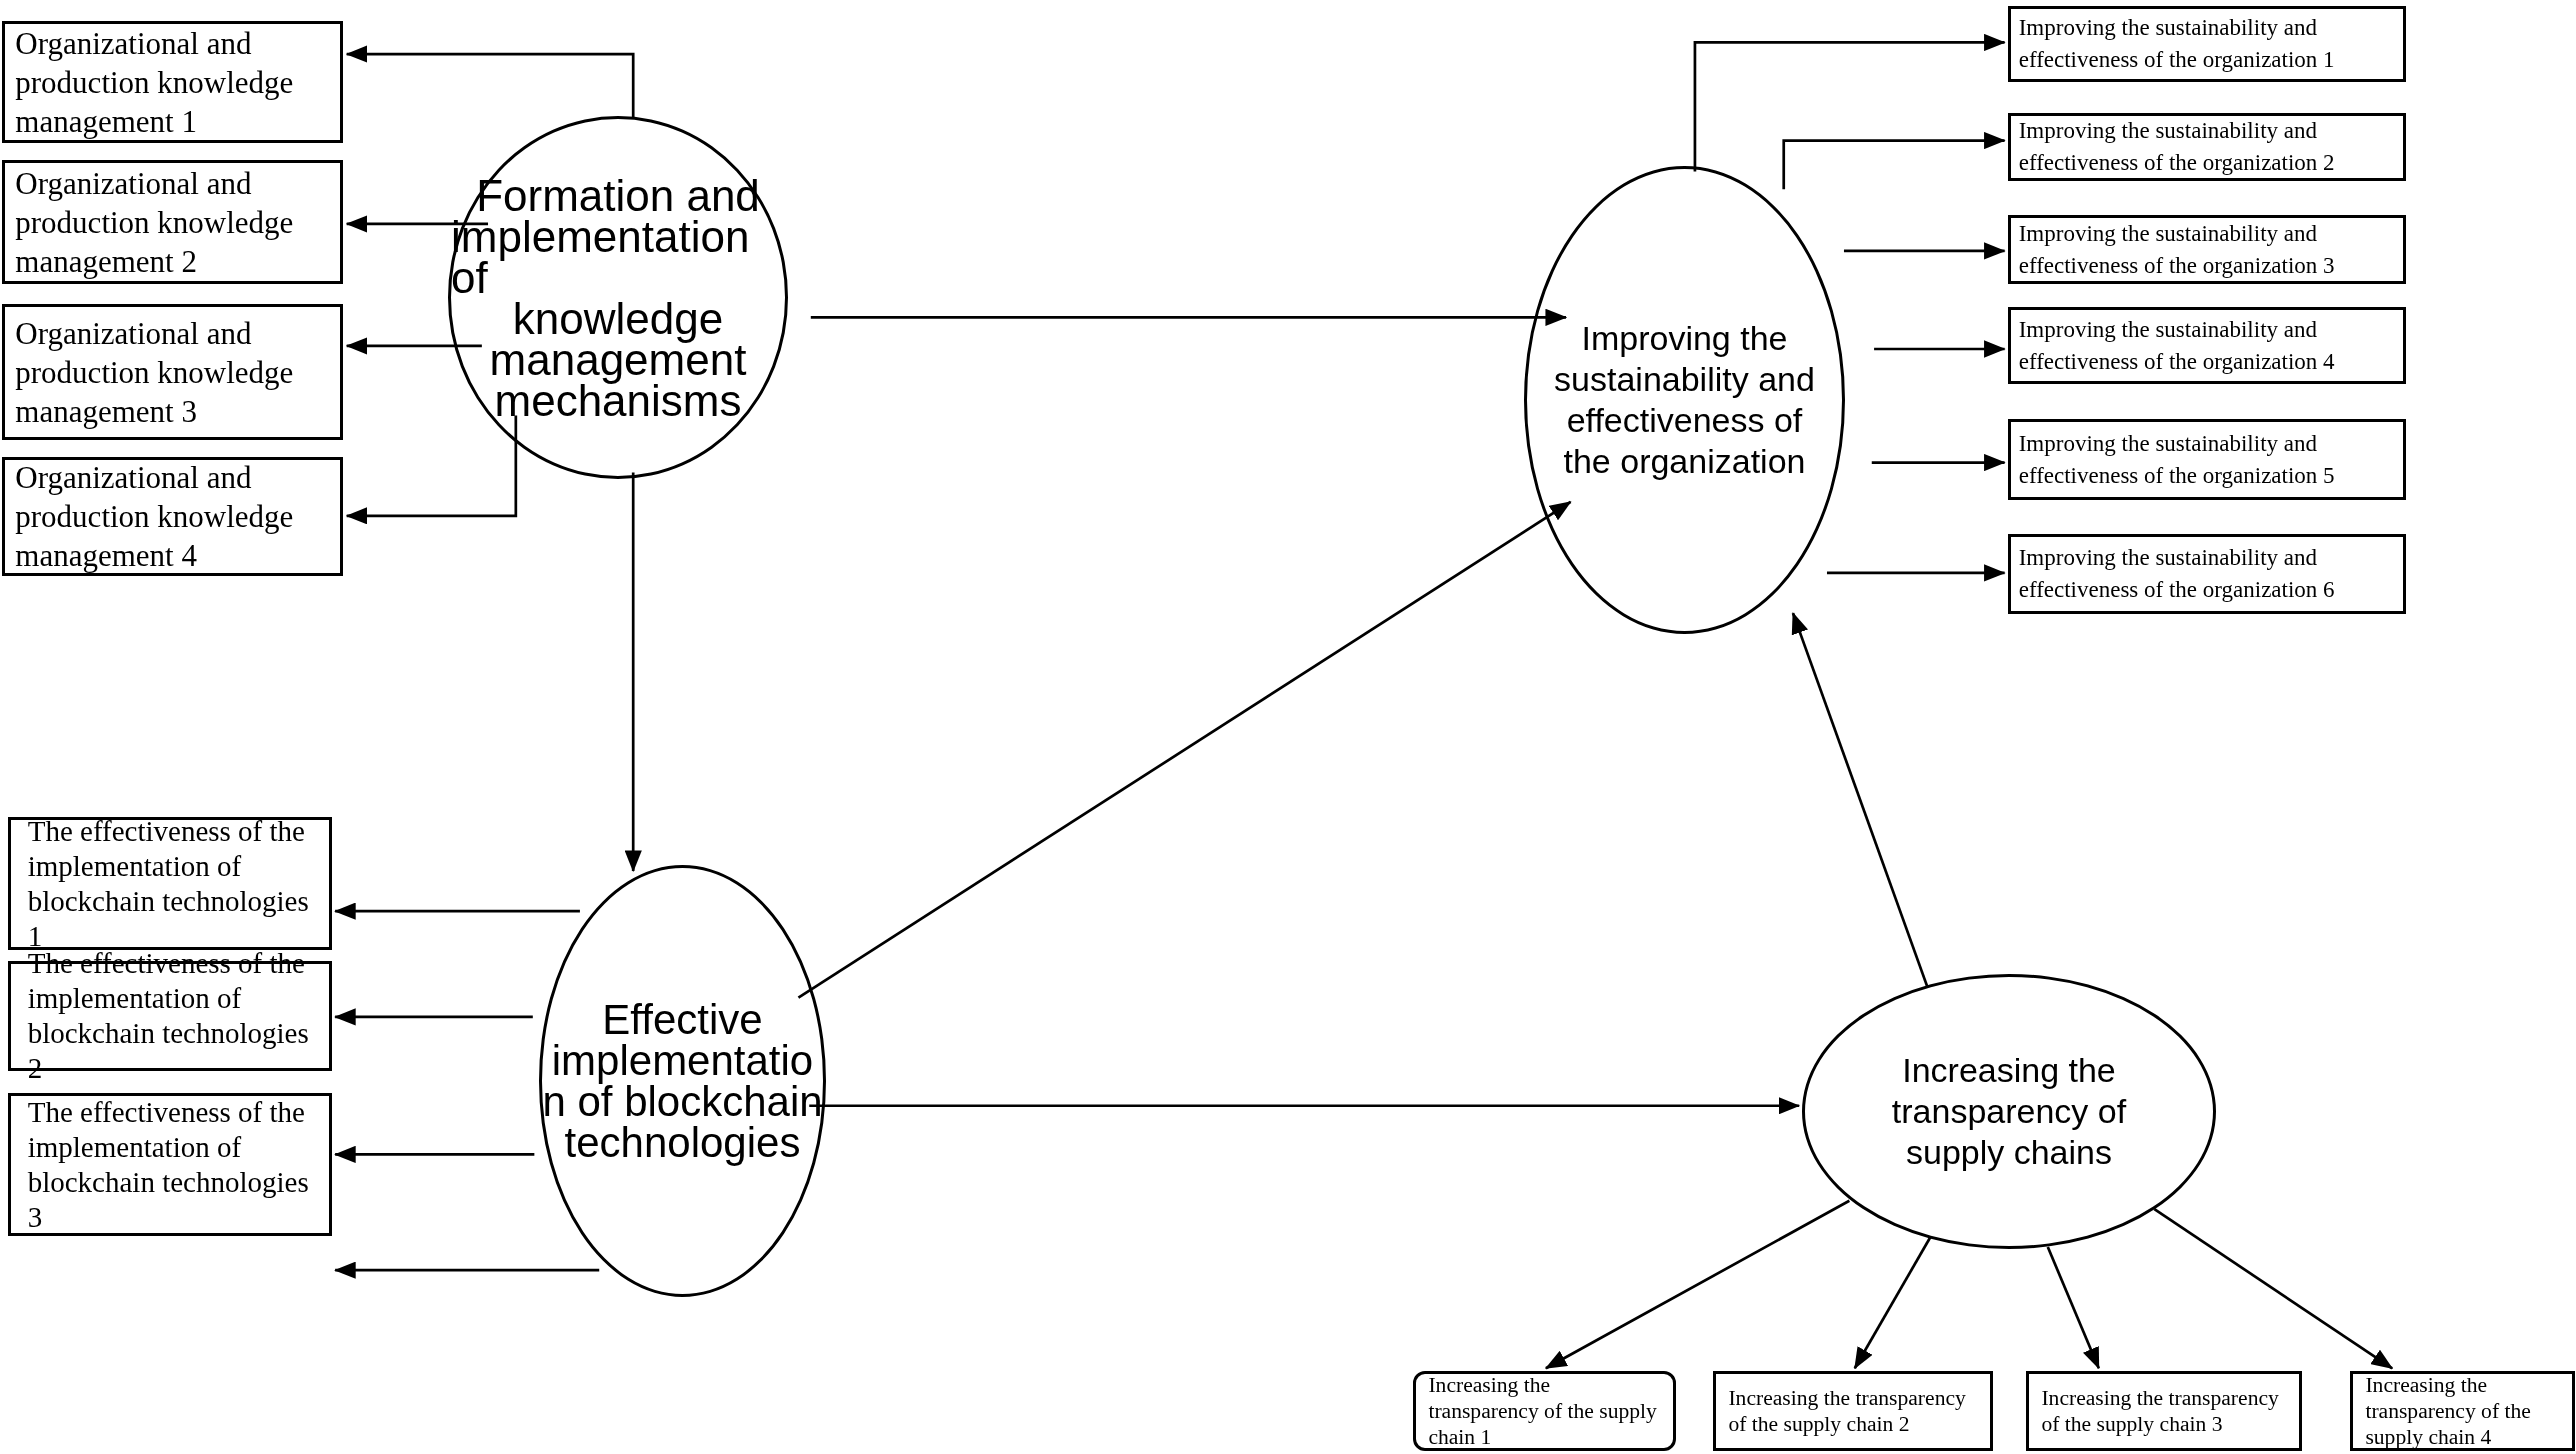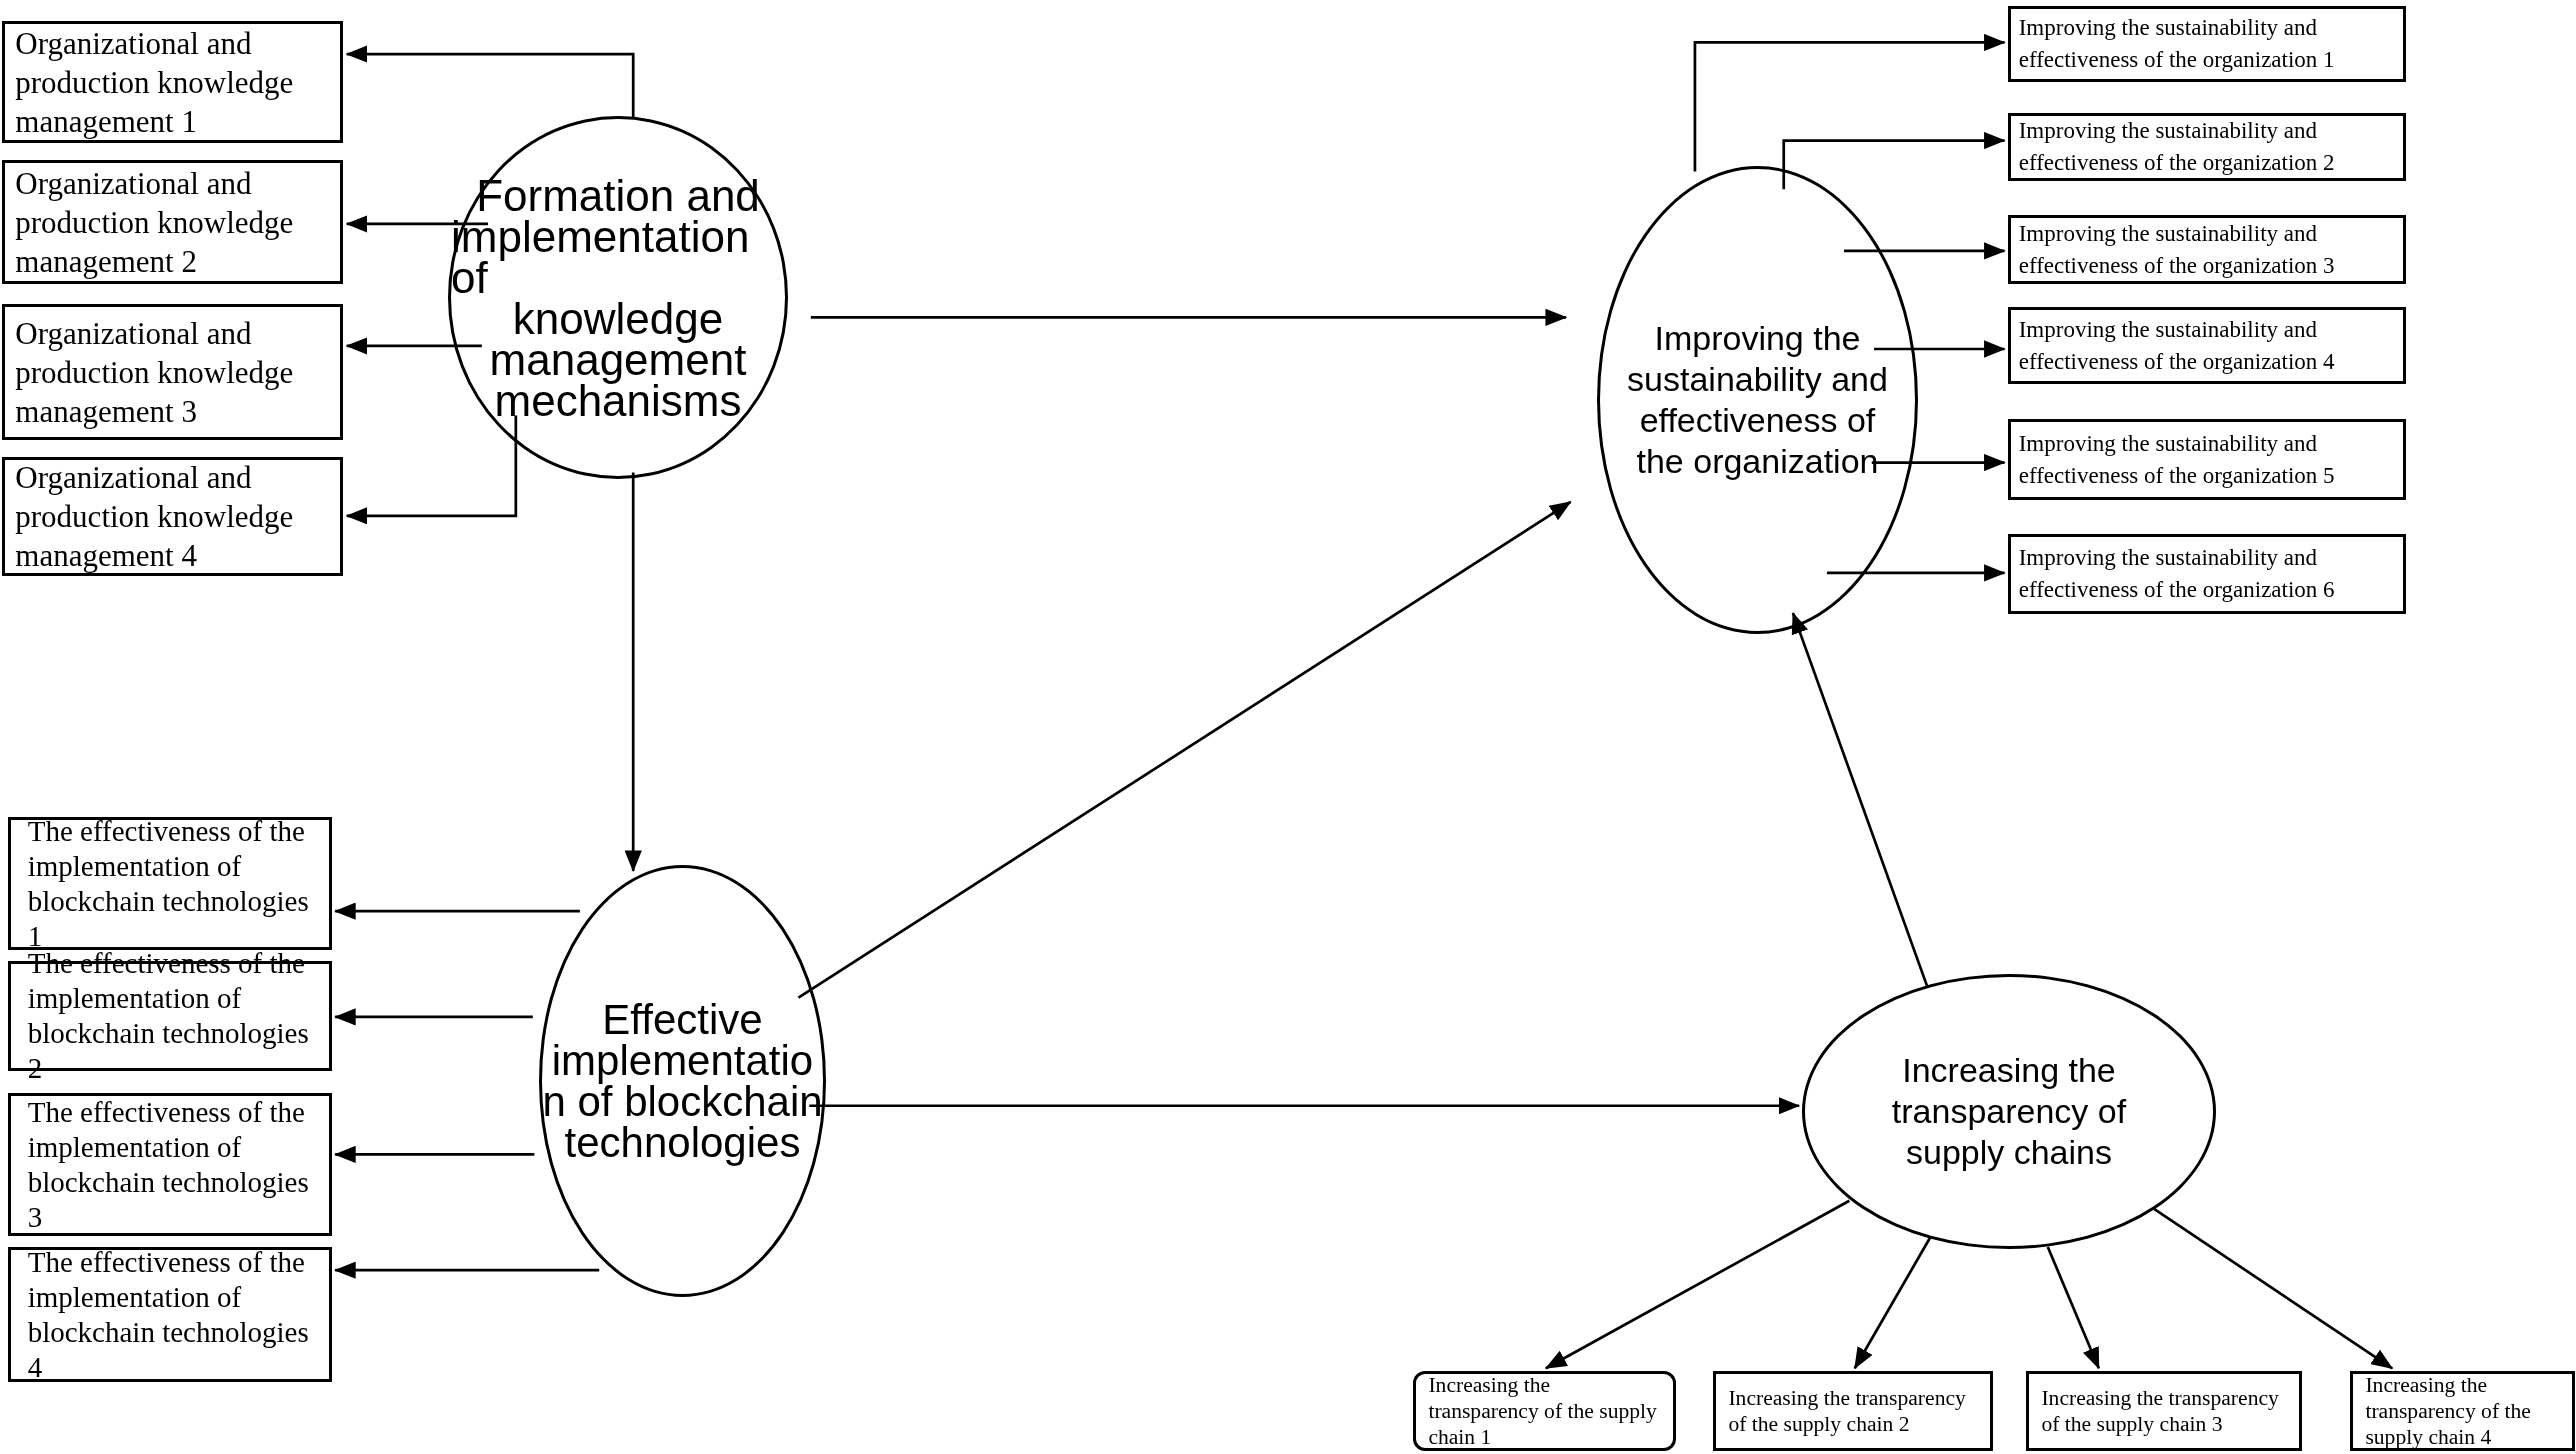--- a/index.html
+++ b/index.html
@@ -66,21 +66,21 @@
     padding: 0 17px;
     overflow: visible;
   }
   
   .sc-box {
     top: 1371px; height: 80px;
     font-size: 21.6px; line-height: 26px;
     padding: 0 12.4px;
   }
   .e1 { left: 448px;  top: 116px;  width: 340px; height: 363px; font-size: 44px; line-height: 41px; }
-  .e2 { left: 1597px; top: 166px;  width: 321px; height: 468px; font-size: 34px; line-height: 41px; }
+  .e2 { left: 1524px; top: 166px;  width: 321px; height: 468px; font-size: 34px; line-height: 41px; }
   .e3 { left: 539px;  top: 865px; width: 287px; height: 432px; font-size: 42px; line-height: 41px; }
   .e4 { left: 1802px; top: 974px; width: 414px; height: 275px; font-size: 34px; line-height: 41px; }
 </style>
 </head>
 <body>
 
 <div id="canvas">
 
   <svg id="connectors" viewBox="0 0 3336 1883" xmlns="http://www.w3.org/2000/svg">
     <defs>
@@ -132,21 +132,20 @@
   <div class="node rectnode org-box" style="top:6.2px;height:76px;">Improving the sustainability and effectiveness of the organization 1</div>
   <div class="node rectnode org-box" style="top:113px;height:68px;">Improving the sustainability and effectiveness of the organization 2</div>
   <div class="node rectnode org-box" style="top:215px;height:69px;">Improving the sustainability and effectiveness of the organization 3</div>
   <div class="node rectnode org-box" style="top:307px;height:77px;">Improving the sustainability and effectiveness of the organization 4</div>
   <div class="node rectnode org-box" style="top:419px;height:81px;">Improving the sustainability and effectiveness of the organization 5</div>
   <div class="node rectnode org-box" style="top:534px;height:80px;">Improving the sustainability and effectiveness of the organization 6</div>
 
   <div class="node rectnode bt-box" style="top:817px;height:133px;">The effectiveness of the implementation of blockchain technologies 1</div>
   <div class="node rectnode bt-box" style="top:961px;height:110px;">The effectiveness of the implementation of blockchain technologies 2</div>
   <div class="node rectnode bt-box" style="top:1093px;height:143px;">The effectiveness of the implementation of blockchain technologies 3</div>
-  <div class="node rectnode bt-box" style="top:1247px;height:135px;">The effectiveness of the implementation of blockchain technologies 4</div>
 
   <div class="node rectnode sc-box" style="left:1413px;width:263px;border-radius:12px;">Increasing the transparency of the supply chain 1</div>
   <div class="node rectnode sc-box" style="left:1713px;width:280px;">Increasing the transparency of the supply chain 2</div>
   <div class="node rectnode sc-box" style="left:2026px;width:276px;">Increasing the transparency of the supply chain 3</div>
   <div class="node rectnode sc-box" style="left:2350px;width:225px;">Increasing the transparency of the supply chain 4</div>
 
   <div class="node ellipsenode e1">
     <span class="line">Formation and</span>
     <span class="line">implementation of</span>
     <span class="line">knowledge</span>

